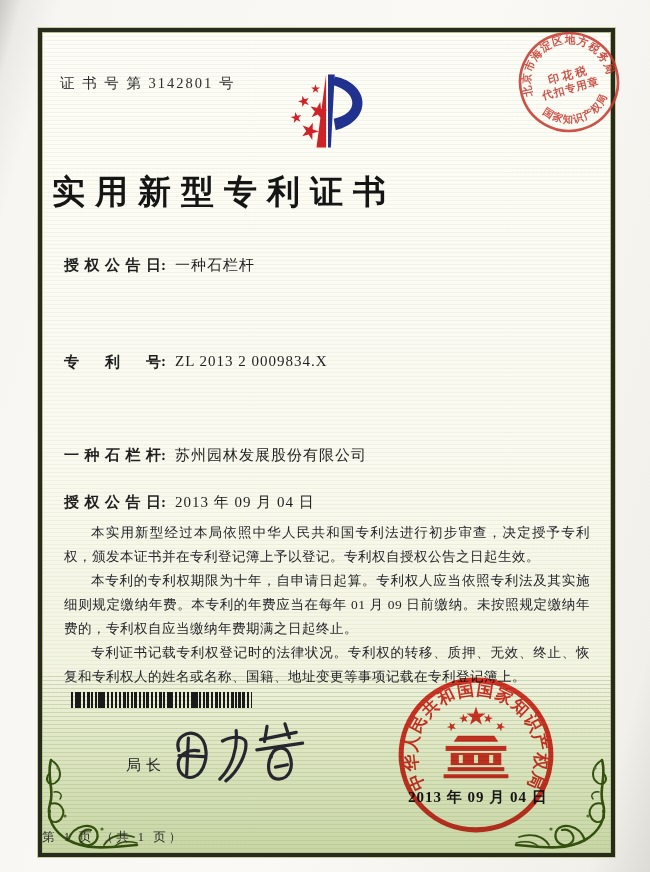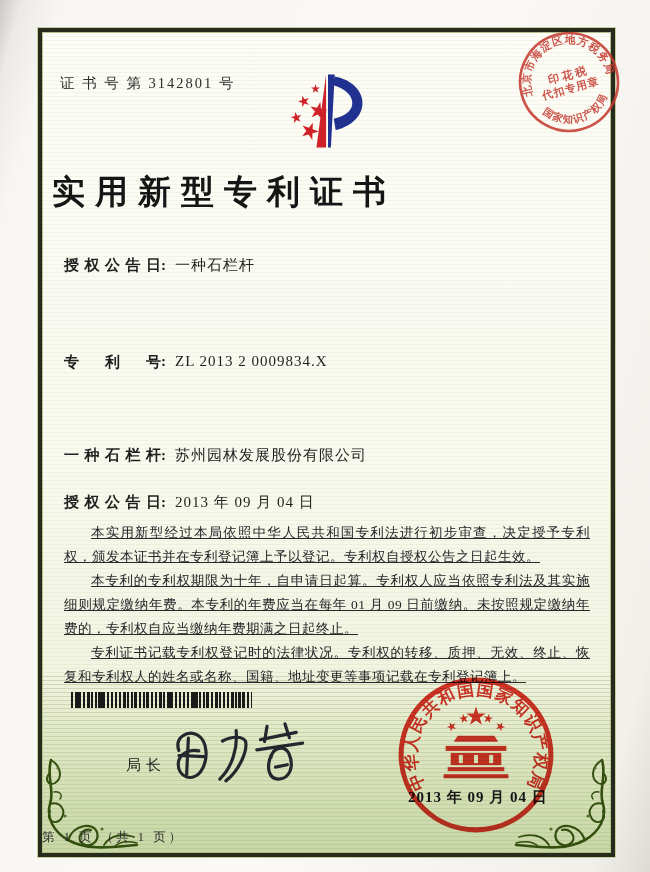--- a/index.html
+++ b/index.html
@@ -48,21 +48,21 @@
     text-align:justify; text-align-last:justify; vertical-align:top;
   }
   .field .colon { font-weight:600; margin-right:9px; }
   .field .fvalue { letter-spacing:1px; }
   .f0{top:224px}.f1{top:277px}.f2{top:321px}.f3{top:369px}.f4{top:414px}.f5{top:461px}
   .paras {
     position:absolute; left:22px; top:489px; width:526px;
     font-size:13.5px; line-height:24px; color:#26262b;
     text-align:justify; letter-spacing:.5px;
   }
-  .paras p { text-indent:2em;text-decoration:underline; }
+  .paras p { text-indent:2em; }
   .barcode {
     position:absolute; left:29px; top:660px; width:181px; height:16px;
     background:
       repeating-linear-gradient(90deg,#1a1a1a 0 2px, rgba(0,0,0,0) 2px 4px),
       repeating-linear-gradient(90deg,#1a1a1a 0 1px, rgba(0,0,0,0) 1px 9px),
       repeating-linear-gradient(90deg, rgba(0,0,0,0) 0 6px, #1a1a1a 6px 9px, rgba(0,0,0,0) 9px 23px);
   }
   .director {
     position:absolute; left:84px; top:716px;
     font-size:15px; color:#222; letter-spacing:5px;margin-top:8px;

